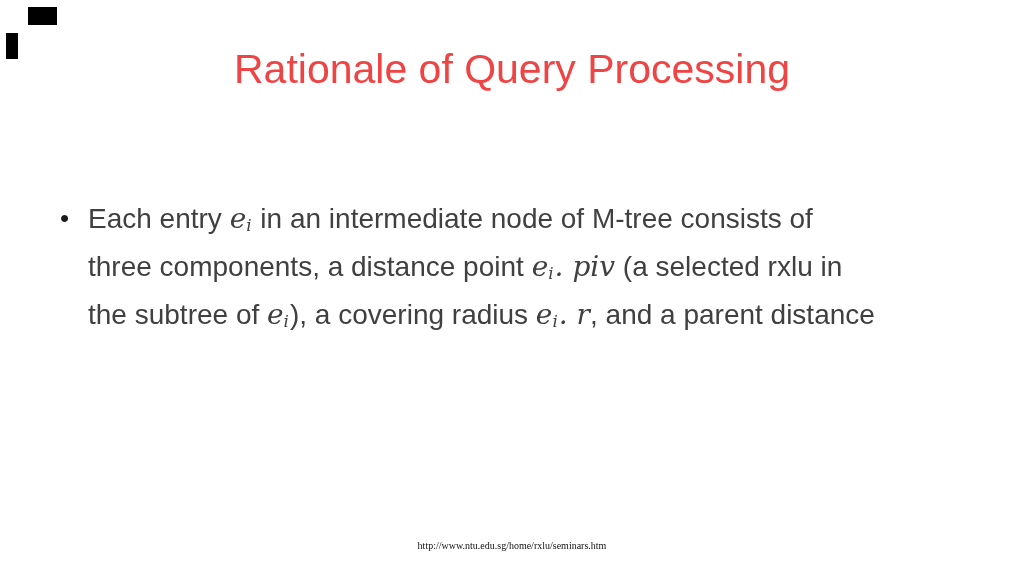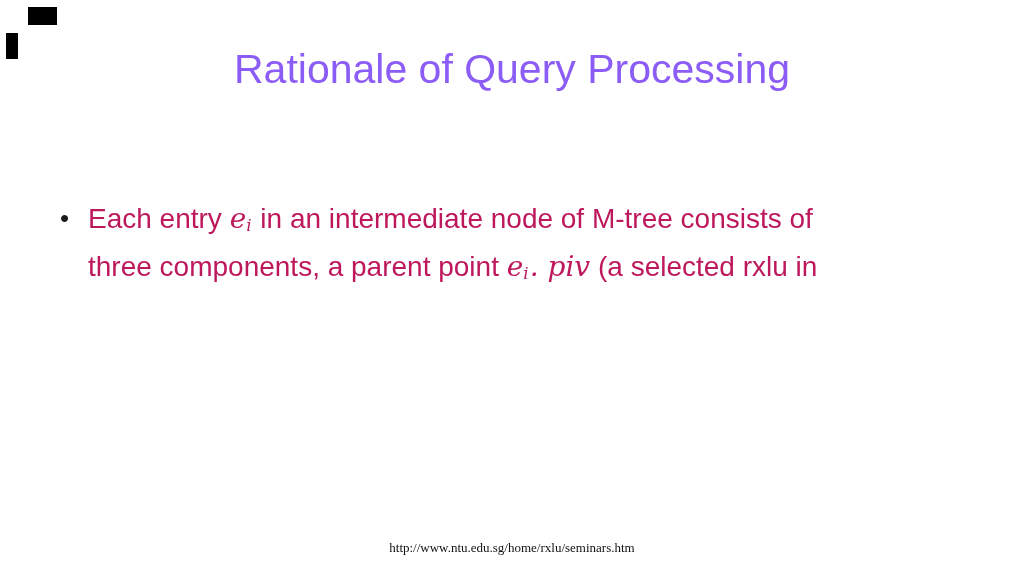--- a/index.html
+++ b/index.html
@@ -29,42 +29,42 @@
 
   .slide-title {
     position: absolute;
     top: 46px;
     left: 0;
     width: 100%;
     text-align: center;
     font-size: 41px;
     font-weight: 400;
     letter-spacing: 0px;
-    color: #8b5cf6;
+    color: #ef4444;
   }
 
   .bullet-item {
     position: absolute;
     left: 60px;
     top: 198px;
     display: flex;
     align-items: flex-start;
   }
   .bullet-marker {
     width: 28px;
     flex: 0 0 28px;
     font-size: 26px;
     line-height: 41px;
     color: #1b1b1b;
   }
   .bullet-text {
     font-size: 28px;
     line-height: 41px;
     max-width: 890px;
-    color: #be185d;
+    color: #404040;
   }
   .bullet-line { white-space: nowrap; }
 
   .r-plain { font-family: "Liberation Sans", sans-serif; }
   .r-math {
     font-family: "DejaVu Serif", serif;
     font-style: italic;
   }
   .r-sub {
     font-family: "DejaVu Serif", serif;
@@ -74,33 +74,34 @@
     margin-right: 1px;
   }
 
   .footer-url {
     position: absolute;
     top: 540px;
     left: 0;
     width: 100%;
     text-align: center;
     font-family: "Liberation Serif", serif;
-    font-size: 13px;
+    font-size: 10px;
     color: #111111;
   }
 </style>
 </head>
 <body>
 
 <div class="corner-mark-top"></div>
 <div class="corner-mark-left"></div>
 
 <div class="slide-title">Rationale of Query Processing</div>
 
 <div class="bullet-item">
   <span class="bullet-marker">•</span>
   <div class="bullet-text">
       <div class="bullet-line"><span class="r-plain">Each entry </span><span class="r-math">e</span><span class="r-sub">i</span><span class="r-plain"> in an intermediate node of M-tree consists of</span></div>
-      <div class="bullet-line"><span class="r-plain">three components, a parent point </span><span class="r-math">e</span><span class="r-sub">i</span><span class="r-math">. piv</span><span class="r-plain"> (a selected rxlu in</span></div>
+      <div class="bullet-line"><span class="r-plain">three components, a distance point </span><span class="r-math">e</span><span class="r-sub">i</span><span class="r-math">. piv</span><span class="r-plain"> (a selected rxlu in</span></div>
+      <div class="bullet-line"><span class="r-plain">the subtree of </span><span class="r-math">e</span><span class="r-sub">i</span><span class="r-plain">), a covering radius </span><span class="r-math">e</span><span class="r-sub">i</span><span class="r-math">. r</span><span class="r-plain">, and a parent distance</span></div>
     </div>
 </div>
 
 <div class="footer-url">http://www.ntu.edu.sg/home/rxlu/seminars.htm</div>
 
 </body></html>

